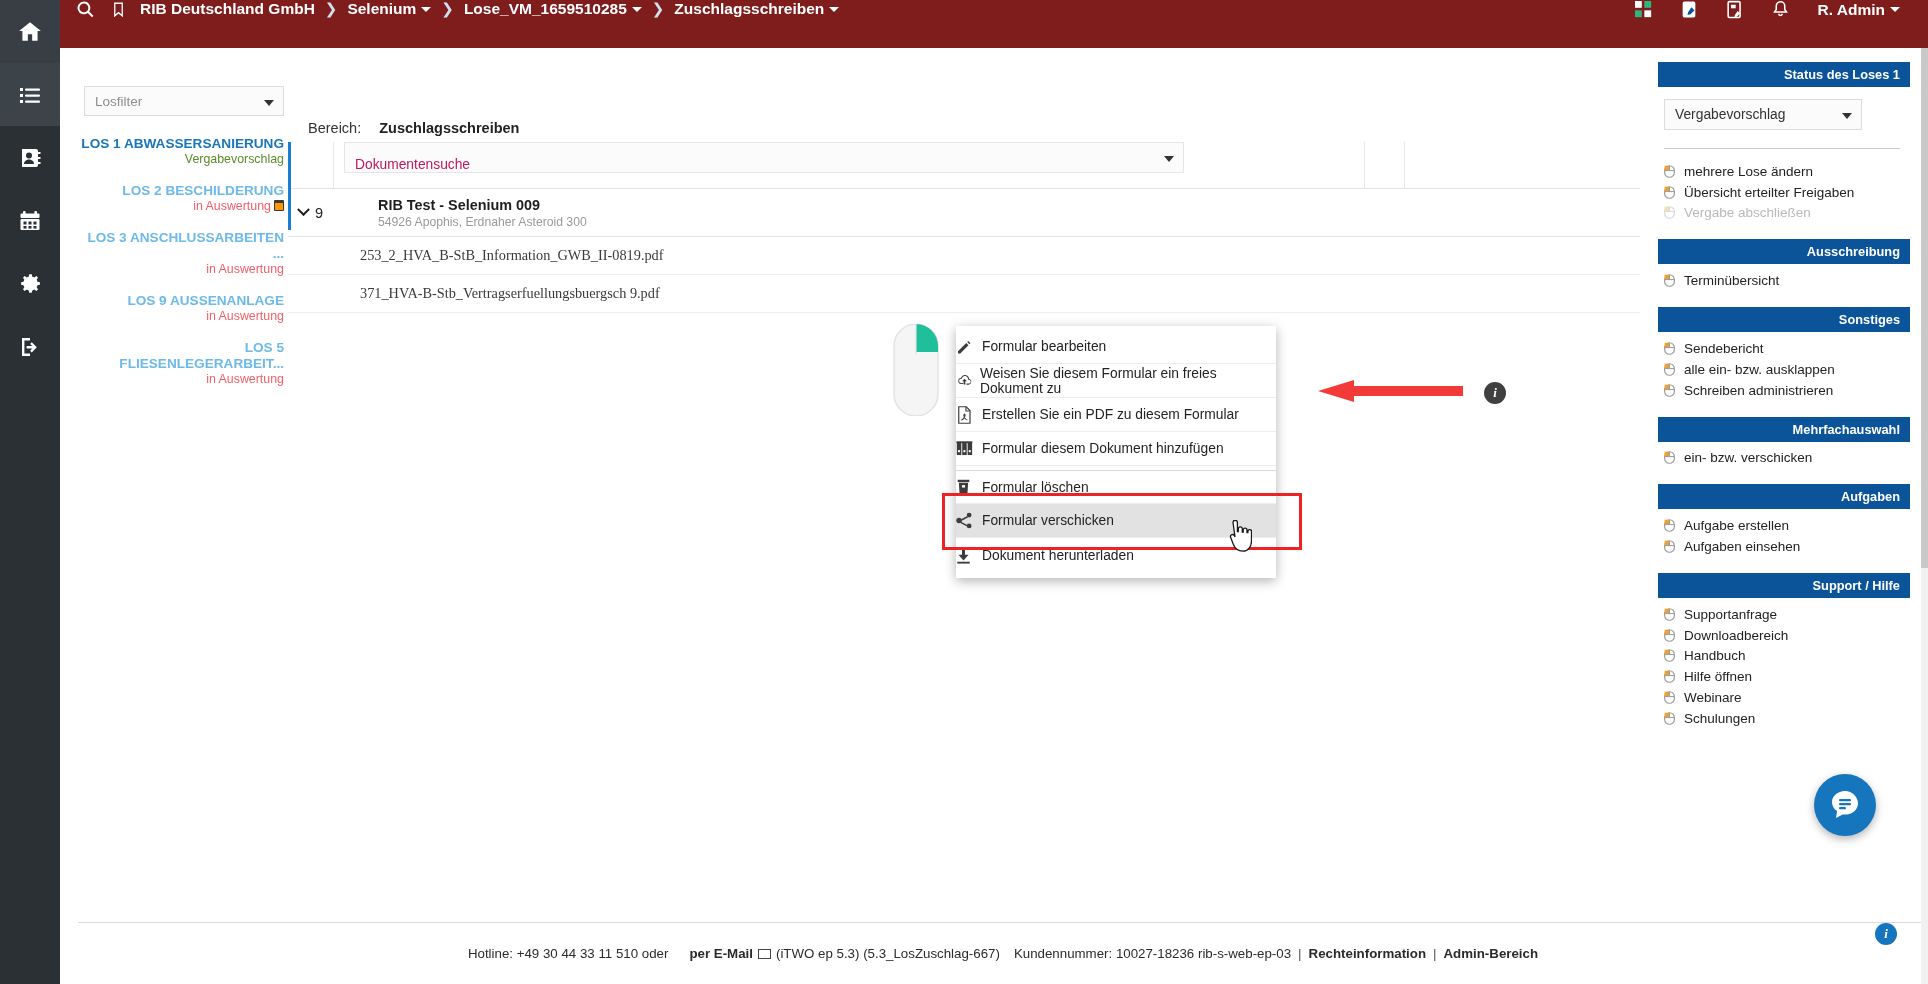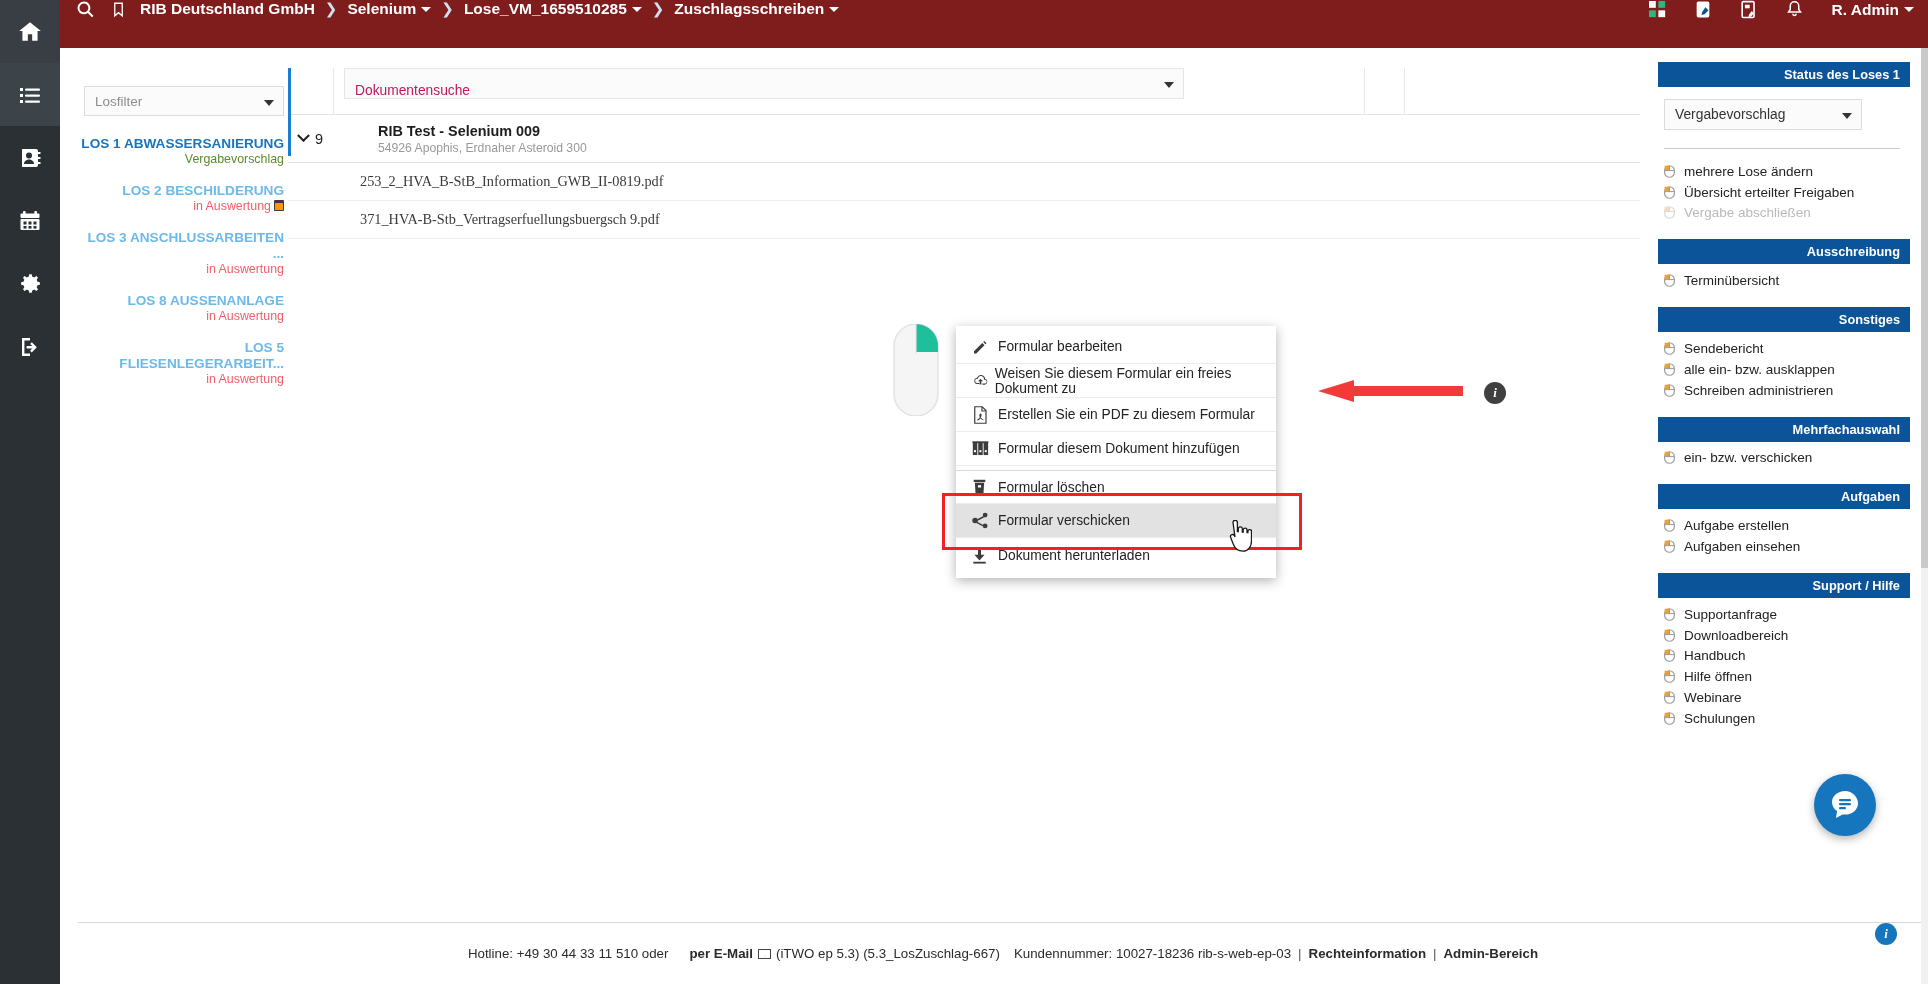--- a/index.html
+++ b/index.html
@@ -42,21 +42,21 @@
   .topbar .tb-icon svg { fill:#fff; }
   .crumbs { display: flex; align-items: center; margin-left: 14px; font-size: 15.5px; font-weight: bold; }
   .crumb { color: #fff; white-space: nowrap; cursor:pointer; }
   .crumb.plain { cursor: default; }
   .crumb-sep { margin: 0 10px; color: #cfe0f0; font-weight: normal; font-size: 15px; }
   .caret-down {
     display:inline-block; width:0; height:0; margin-left:5px;
     border-left:5px solid transparent; border-right:5px solid transparent;
     border-top:5px solid #ffffff; vertical-align: middle;
   }
-  .tb-right { margin-left: auto; display:flex; align-items:center; padding-right: 14px; gap: 29px; }
+  .tb-right { margin-left: auto; display:flex; align-items:center; padding-right: 28px; gap: 29px; }
   .tb-right .ic { cursor:pointer; display:flex; align-items:center; }
   .tb-right .ic svg { fill: #ffffff; }
   .user { font-size: 15.5px; font-weight: bold; color:#fff; cursor:pointer; display:flex; align-items:center; }
 
   
   .leftpanel {
     position: absolute; left: 78px; top: 62px; width: 210px; height: 860px;
     background: #ffffff;
   }
   .losfilter {
@@ -130,21 +130,21 @@
     cursor:pointer;
   }
 
   
   .ctxmenu {
     position:absolute; left: 668px; top: 264px; width: 320px;
     background:#ffffff; box-shadow: 0 3px 11px rgba(0,0,0,.30); z-index: 40;
     padding: 4px 0 6px 0;
   }
   .ctxitem {
-    display:flex; align-items:center; height: 34px; padding-left: 16px; cursor:pointer;
+    display:flex; align-items:center; height: 34px; cursor:pointer;
     border-bottom: 1px solid #ececec; font-size: 13.8px; color:#232323;
   }
   .ctxitem:last-child { border-bottom: none; }
   .ctxitem.sep-top { border-top: 1px solid #d9d9d9; margin-top: 4px; }
   .ctxitem.hl { background: #e2e2e2; }
   .ctxicon { width: 26px; display:flex; align-items:center; justify-content:flex-start; }
   .ctxicon svg { fill: #3c3c3c; }
 
   .redbox {
     position:absolute; left: 654px; top: 431px; width: 360px; height: 57px;
@@ -334,31 +334,35 @@
       </div>
       <div class="los">
         <div class="name">LOS 2 BESCHILDERUNG</div>
         <div class="st"><span>in Auswertung</span><i class="cal-ic"></i></div>
       </div>
       <div class="los">
         <div class="name">LOS 3 ANSCHLUSSARBEITEN ...</div>
         <div class="st">in Auswertung</div>
       </div>
       <div class="los">
-        <div class="name">LOS 8 AUSSENANLAGE</div>
+        <div class="name">LOS 9 AUSSENANLAGE</div>
         <div class="st">in Auswertung</div>
       </div>
       <div class="los">
         <div class="name">LOS 5 FLIESENLEGERARBEIT...</div>
         <div class="st">in Auswertung</div>
       </div>
     </div>
   </div>
 
   <div class="main">
+    <div class="bereich">
+      <span class="lbl">Bereich:</span>
+      <span class="val">Zuschlagsschreiben</span>
+    </div>
 
     <div class="tbl">
       <div class="accent-bar"></div>
 
 
       <div class="searchrow">
         <div class="c-nr"></div>
         <div class="c-main">
           <div class="docsearch">
             <span>Dokumentensuche</span>

